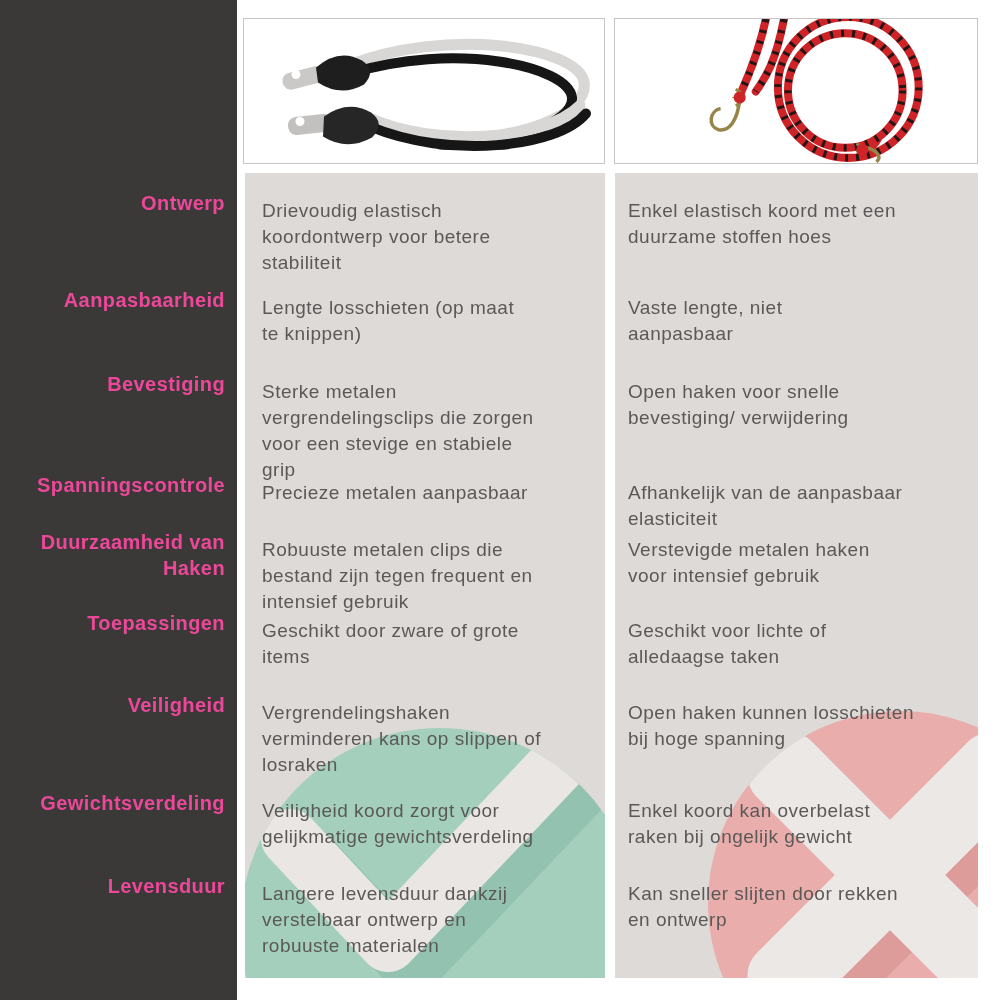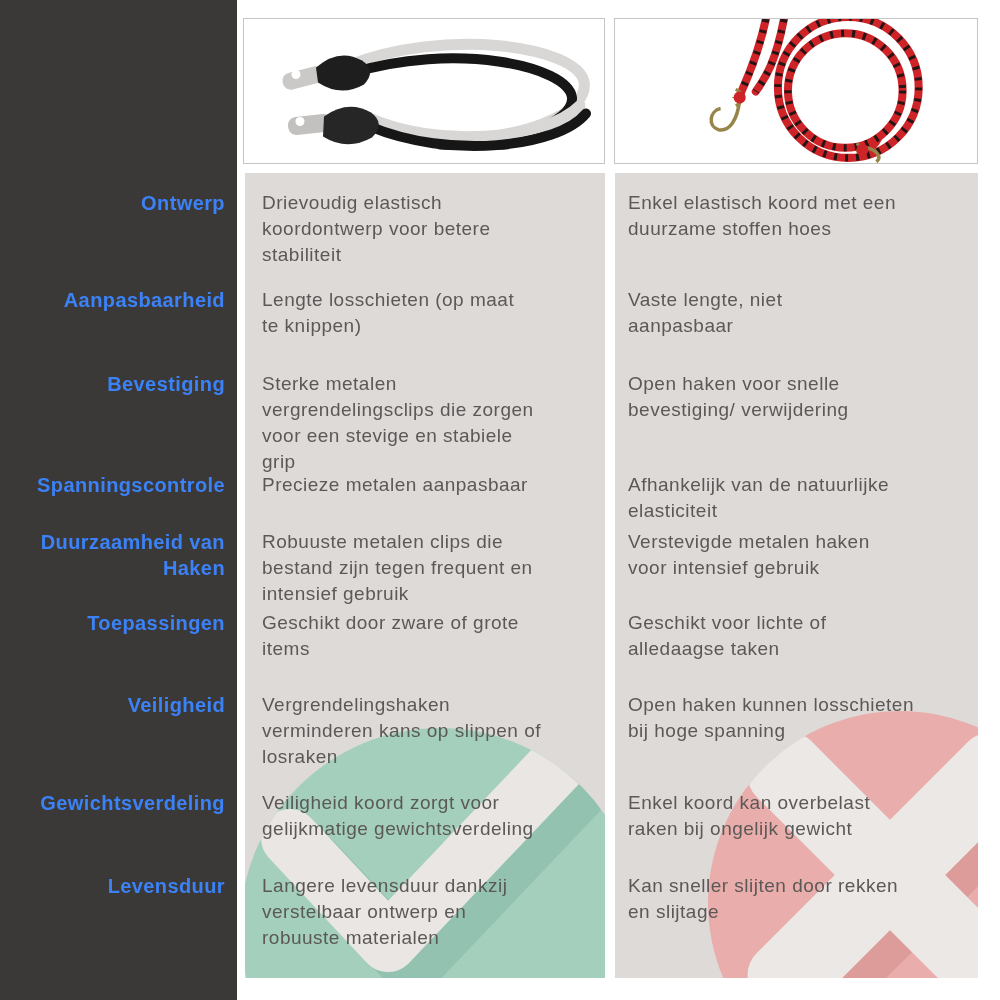--- a/index.html
+++ b/index.html
@@ -19,24 +19,24 @@
   .imgbox svg{display:block;width:100%;height:100%;}
   .colbg{
     position:absolute;top:173px;height:805px;background:#dedad8;overflow:hidden;
   }
   .colbg.col-a{left:245px;width:360px;}
   .colbg.col-b{left:615px;width:363px;}
   .colbg svg.watermark{position:absolute;left:0;top:0;width:100%;height:100%;}
   .row{position:absolute;left:0;width:1000px;height:0;z-index:3;}
   .row-label{
     position:absolute;left:0;top:0;width:225px;text-align:right;
-    color:#3b82f6;font-weight:bold;font-size:20px;line-height:26px;letter-spacing:0.4px;
+    color:#ec4899;font-weight:bold;font-size:20px;line-height:26px;letter-spacing:0.4px;
   }
   .cell{
-    position:absolute;top:0;color:#5b5958;font-size:19px;line-height:26px;
+    position:absolute;top:8px;color:#5b5958;font-size:19px;line-height:26px;
     letter-spacing:0.5px;white-space:pre-line;
   }
   .cell.cell-a{left:262px;width:332px;}
   .cell.cell-b{left:628px;width:344px;}
 </style>
 </head>
 <body>
 
 <div class="canvas">
 
@@ -145,21 +145,21 @@
     <div class="cell cell-a">Sterke metalen
 vergrendelingsclips die zorgen
 voor een stevige en stabiele
 grip</div>
     <div class="cell cell-b">Open haken voor snelle
 bevestiging/ verwijdering</div>
   </div>
   <div class="row" style="top:472px">
     <div class="row-label">Spanningscontrole</div>
     <div class="cell cell-a">Precieze metalen aanpasbaar</div>
-    <div class="cell cell-b">Afhankelijk van de natuurlijke
+    <div class="cell cell-b">Afhankelijk van de aanpasbaar
 elasticiteit</div>
   </div>
   <div class="row" style="top:529px">
     <div class="row-label">Duurzaamheid van Haken</div>
     <div class="cell cell-a">Robuuste metalen clips die
 bestand zijn tegen frequent en
 intensief gebruik</div>
     <div class="cell cell-b">Verstevigde metalen haken
 voor intensief gebruik</div>
   </div>
@@ -184,16 +184,16 @@
 gelijkmatige gewichtsverdeling</div>
     <div class="cell cell-b">Enkel koord kan overbelast
 raken bij ongelijk gewicht</div>
   </div>
   <div class="row" style="top:873px">
     <div class="row-label">Levensduur</div>
     <div class="cell cell-a">Langere levensduur dankzij
 verstelbaar ontwerp en
 robuuste materialen</div>
     <div class="cell cell-b">Kan sneller slijten door rekken
-en slijtage</div>
+en ontwerp</div>
   </div>
 
 </div>
 
 </body></html>

